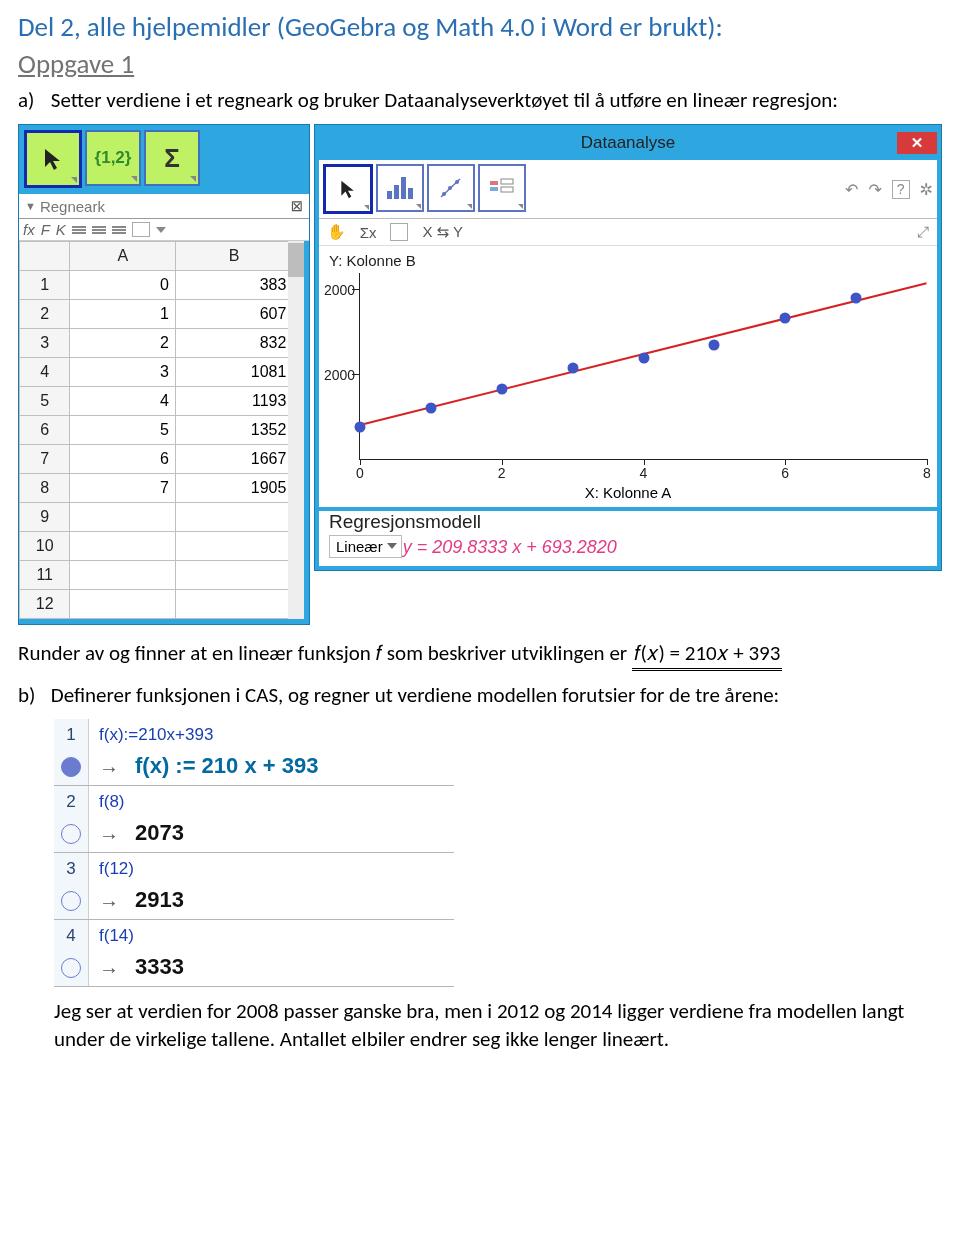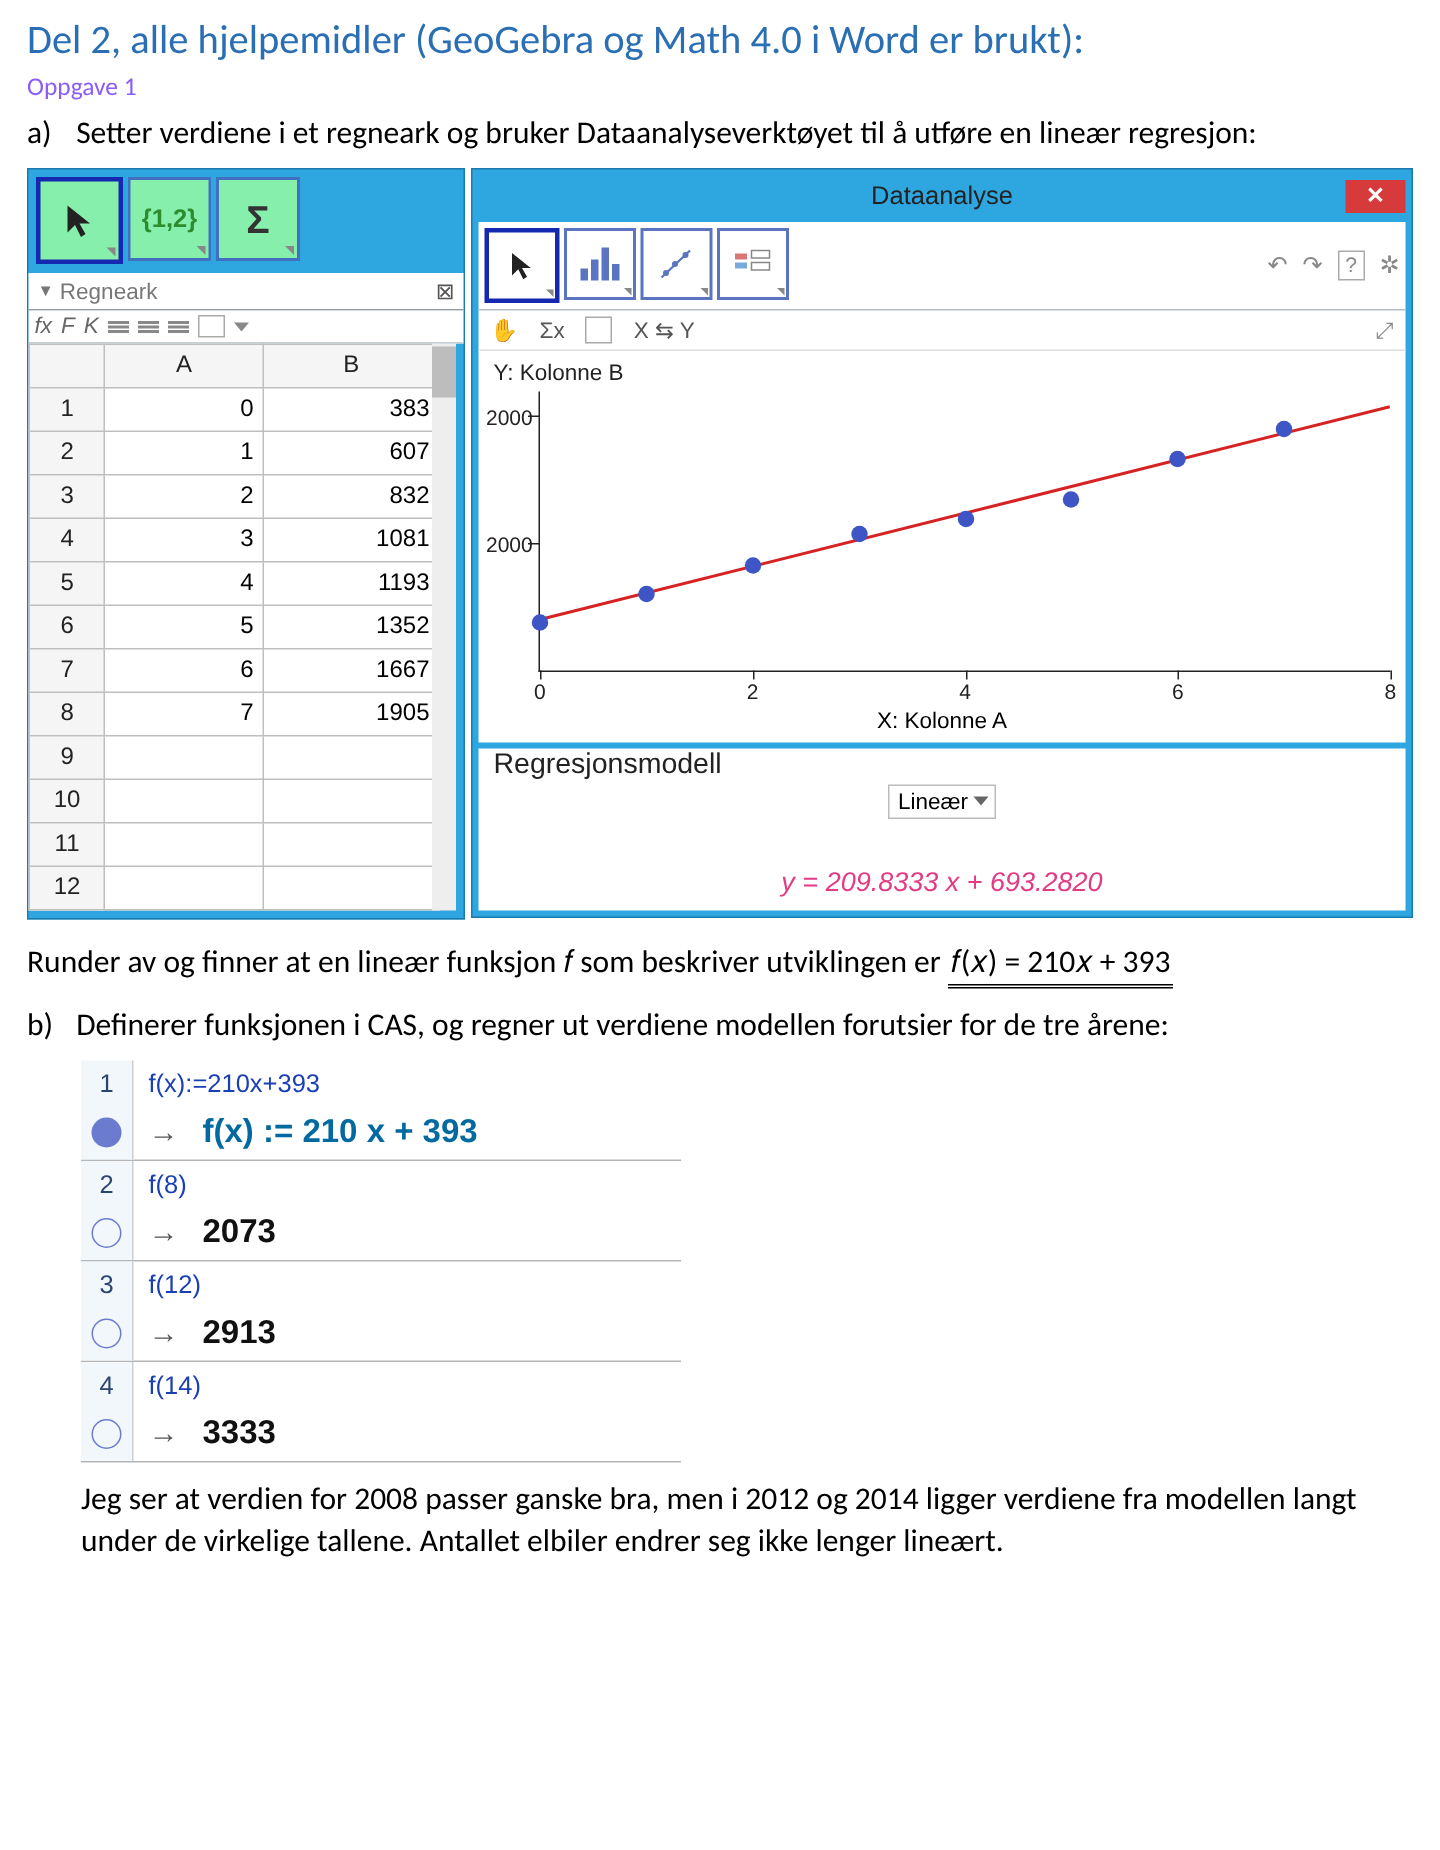--- a/index.html
+++ b/index.html
@@ -5,21 +5,21 @@
   body {
     margin: 0;
     font-family: Calibri, Arial, sans-serif;
     background: #fff;
     width: 960px;
     font-size: 21px;
     color: #000;
   }
   .page { padding: 10px 18px; }
   .title-blue { color: #2a6fb3; font-size: 27px; margin-bottom: 4px; }
-  .oppgave-link { color: #8b5cf6; font-size: 17px; margin-bottom: 6px; }
+  .oppgave-link { color: #737373; font-size: 27px; text-decoration: underline; margin-bottom: 6px; }
   .para { margin: 6px 0 10px 0; line-height: 1.35; }
   .list-marker { display: inline-block; width: 28px; }
   .indent { padding-left: 36px; }
 
   
   .shot-wrap {
     display: flex;
     gap: 4px;
     align-items: flex-start;
     margin: 6px 0 14px 0;
@@ -28,21 +28,21 @@
     background: #2ea7e0;
     border: 1px solid #1a7aad;
     padding: 5px;
     width: 280px;
     font-family: Arial, sans-serif;
     font-size: 15px;
   }
   .tool-row { display:flex; gap:3px; margin-bottom:6px; }
   .toolbtn {
     width: 52px; height: 52px;
-    background: #86efac;
+    background: #bef264;
     border: 2px solid #4270c0;
     display:flex; align-items:center; justify-content:center;
     position:relative; font-size:20px; color:#333;
   }
   .toolbtn .tri { position:absolute; bottom:2px; right:2px; width:0;height:0;border-left:6px solid transparent;border-top:6px solid #888;}
   .toolbtn.sel { border: 3px solid #1428b0; }
   .cursor-svg { width:24px; height:24px; }
   .set12 { color:#2e8c2e; font-weight:bold; font-size:17px; }
   .sigma { font-size:26px; font-weight:bold; }
 
@@ -112,21 +112,21 @@
   .chart-box{ position:relative; height:186px; border-left:1px solid #222; border-bottom:1px solid #222; margin:4px 0 0 30px;}
   .tick-y{ position:absolute; left:-36px; font-size:14px; color:#222;}
   .tick-yt{ position:absolute; left:-8px; width:8px; height:1px; background:#222;}
   .tick-x{ position:absolute; bottom:-22px; font-size:14px; color:#222;}
   .tick-xt{ position:absolute; bottom:-6px; width:1px; height:6px; background:#222;}
   .pt{ position:absolute; width:11px; height:11px; border-radius:50%; background:#3d55c5; transform:translate(-50%,50%);}
   .regline{ position:absolute; left:-2%; right:-2%; height:2px; background:#d62222; transform-origin:left center;}
   .xlab{ text-align:center; font-size:15px; margin-top:24px;}
   .reg-row{ background:#fff; padding:0 10px 8px 10px;}
   .reg-title{ font-size:19px; color:#222; margin:4px 0 2px 0;}
-  .reg-bottom{display:flex;gap:32px;align-items:center;flex-direction:column;}
+  .reg-bottom{display:flex;gap:1px;align-items:flex-end;}
   .eq{ color:#e33a84; font-style:italic; font-size:18px;}
 
   
   .cas-wrap { margin: 8px 0 10px 0; width: 400px; }
   .cas-row { border-bottom:1px solid #b5b5b5; display:flex; font-family:Arial,sans-serif;}
   .cas-num { width:34px; background:#f2f7fc; border-right:1px solid #cfcfcf; text-align:center; padding:6px 0; color:#2a4570; font-size:17px; display:flex; flex-direction:column; align-items:center; gap:12px;}
   .cas-dot { width:18px;height:18px;border-radius:50%;border:1px solid #6b7cd0; }
   .cas-dot.filled{ background:#6b7cd0;}
   .cas-body { flex:1; padding:6px 10px; }
   .cas-in { color:#1a3fb4; font-size:17px; }

